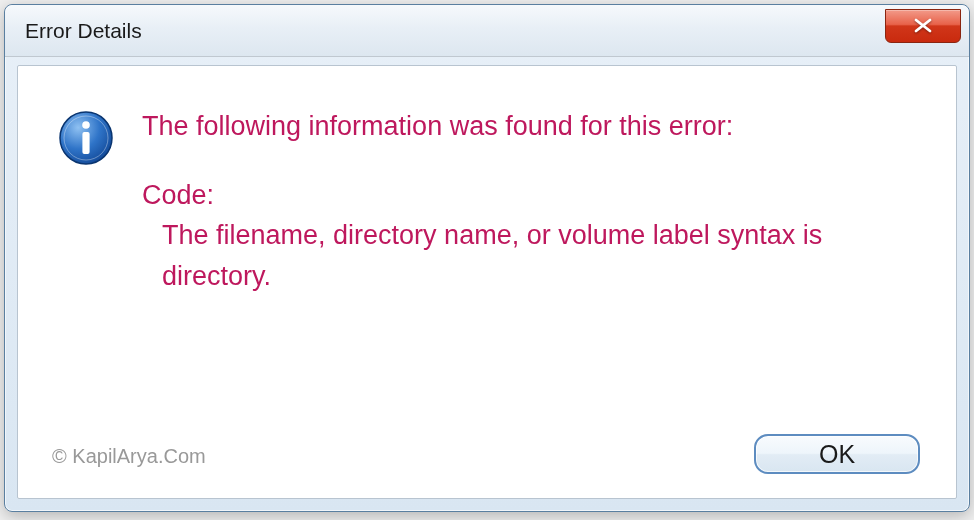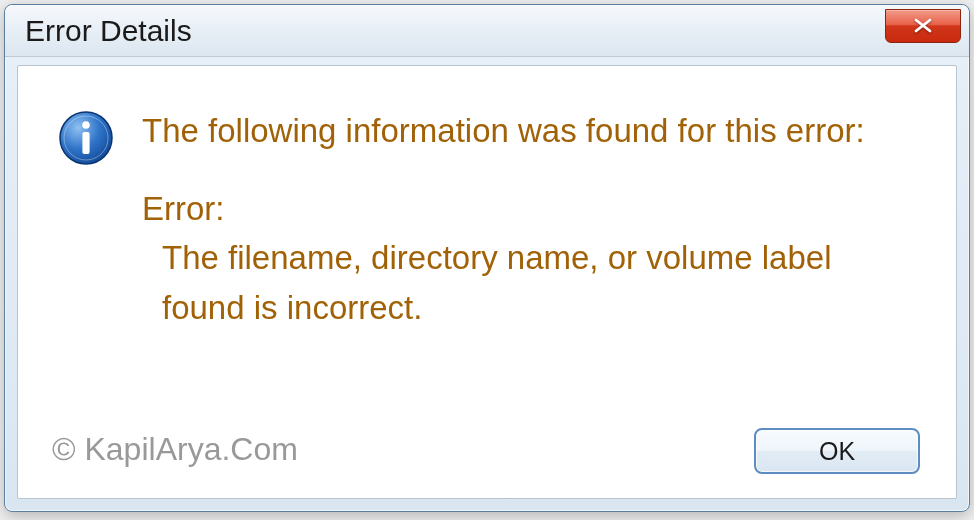--- a/index.html
+++ b/index.html
@@ -32,21 +32,21 @@
       background: linear-gradient(to bottom, #f6f9fc 0%, #e8eff6 45%, #dde7f0 100%);
       display: flex;
       align-items: center;
       justify-content: space-between;
       padding: 0 0 0 20px;
       border-bottom: 1px solid #c0c8d0;
       border-top-left-radius: 8px;
       border-top-right-radius: 8px;
     }
     .titlebar-title {
-      font-size: 30px;
+      font-size: 21px;
       font-weight: 400;
       color: #1a1a1a;
     }
     .close-btn {
       width: 76px;
       height: 34px;
       margin-right: 8px;
       margin-top: -10px;
       background: linear-gradient(to bottom, #f29a89 0%, #e8624a 45%, #d1361a 50%, #c92a0e 100%);
       border: 1px solid #8a2510;
@@ -75,55 +75,55 @@
       display: flex;
       align-items: flex-start;
       gap: 28px;
     }
     .info-icon-wrap {
       flex-shrink: 0;
       margin-top: 4px;
     }
     .msg-text {
       flex: 1;
-      font-size: 33px;
-      color: #a16207;
+      font-size: 27px;
+      color: #be185d;
       line-height: 1.5;
     }
     .msg-block {
       margin-bottom: 8px;
     }
     .msg-heading {
       margin-top: 28px;
     }
     .msg-indent {
       padding-left: 20px;
     }
     .button-row {
       position: absolute;
       bottom: 24px;
       right: 36px;
     }
     .ok-button {
       width: 166px;
-      height: 46px;
+      height: 40px;
       background: linear-gradient(to bottom, #f8fbfe 0%, #eef5fb 48%, #e2ecf5 52%, #d9e6f1 100%);
       border: 2px solid #5d8cc0;
-      border-radius: 8px;
+      border-radius: 14px;
       font-size: 25px;
       color: #1a1a1a;
       cursor: pointer;
       font-family: inherit;
       box-shadow: inset 0 0 0 1px rgba(255,255,255,0.7);
     }
     .watermark {
       position: absolute;
       left: 34px;
       bottom: 30px;
-      font-size: 32px;
+      font-size: 20px;
       color: #999;
       font-weight: 400;
       pointer-events: none;
       text-shadow: 1px 1px 0 #fff;
     }
   </style>
 </head>
 <body>
 
 <div class="window">
@@ -148,22 +148,22 @@
             </radialGradient>
           </defs>
           <circle cx="28" cy="28" r="26" fill="url(#ig)" stroke="#0a3570" stroke-width="1.5"></circle>
           <circle cx="28" cy="28" r="22" fill="none" stroke="rgba(255,255,255,0.35)" stroke-width="1"></circle>
           <circle cx="28" cy="15" r="3.8" fill="#ffffff"></circle>
           <rect x="24.4" y="22" width="7.2" height="22" rx="2" fill="#ffffff"></rect>
         </svg>
       </div>
       <div class="msg-text">
         <div class="msg-block">The following information was found for this error:</div>
-        <div class="msg-heading">Error:</div>
-        <div class="msg-indent">The filename, directory name, or volume label found is incorrect.</div>
+        <div class="msg-heading">Code:</div>
+        <div class="msg-indent">The filename, directory name, or volume label syntax is directory.</div>
       </div>
     </div>
 
     <div class="button-row">
       <button class="ok-button">OK</button>
     </div>
 
     <div class="watermark">
       <span>© KapilArya.Com</span>
     </div>

